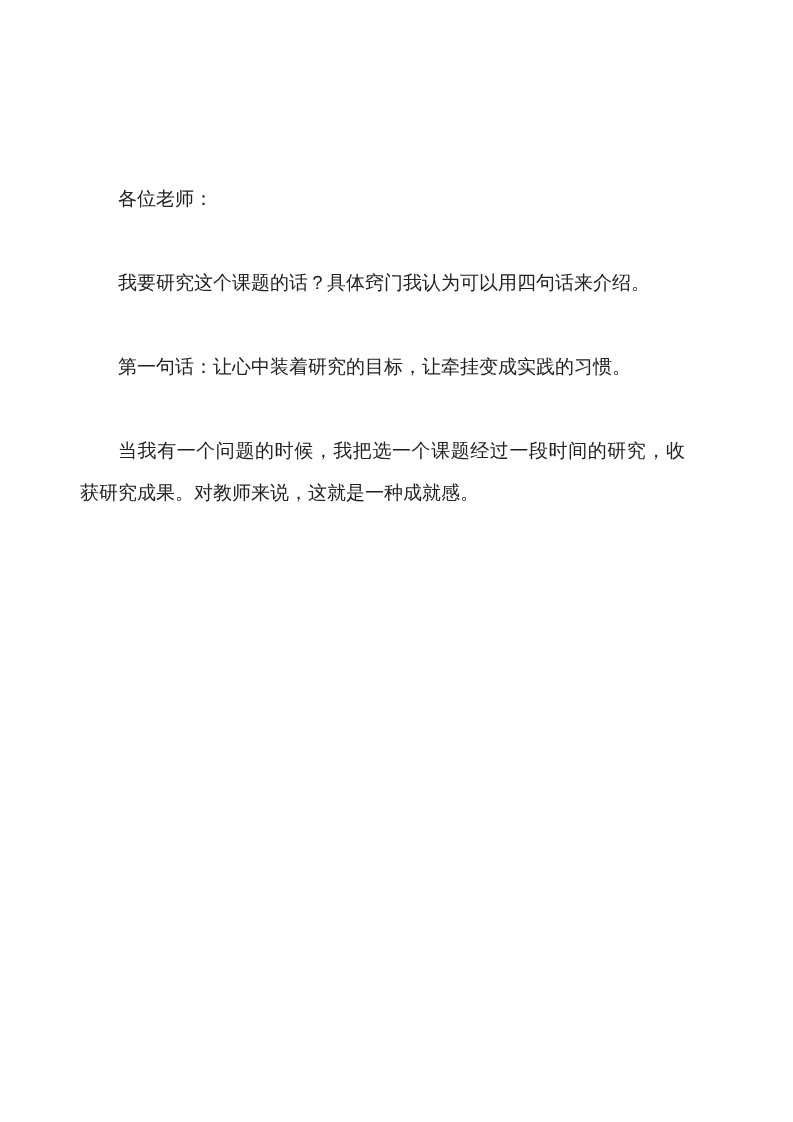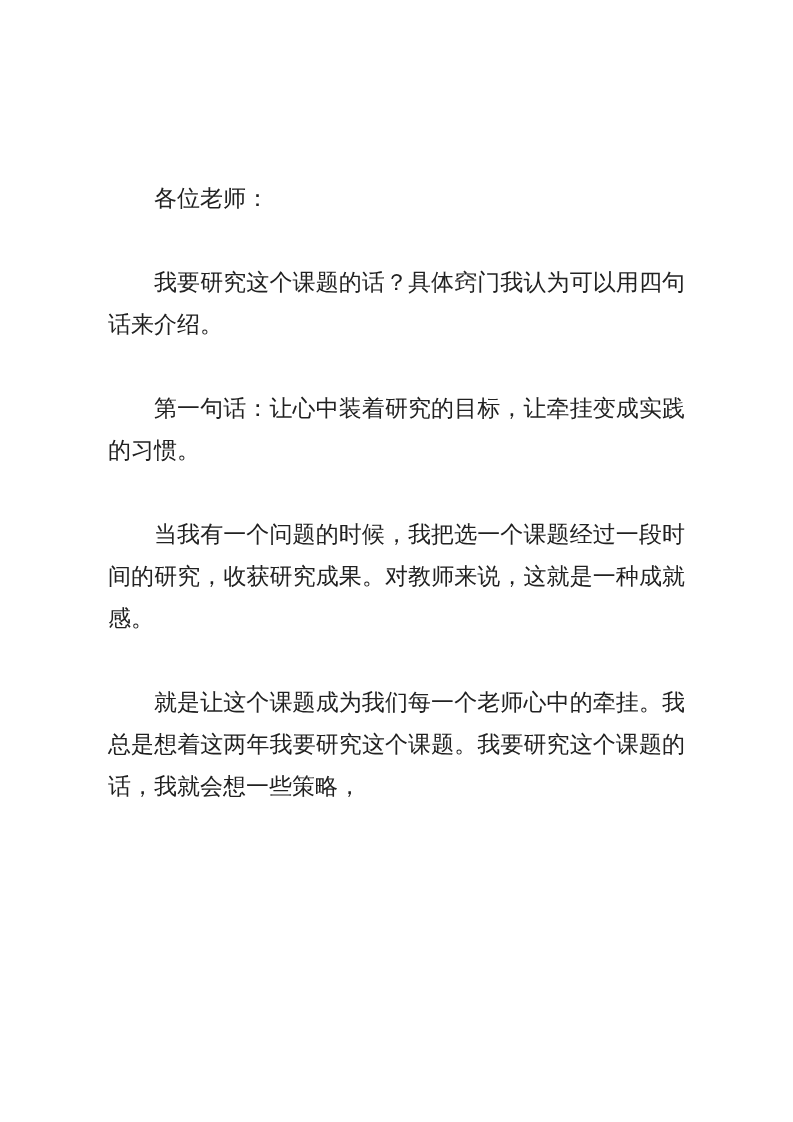--- a/index.html
+++ b/index.html
@@ -7,24 +7,24 @@
     padding: 0;
     background: #ffffff;
   }
   .page {
     position: relative;
     width: 793px;
     height: 1122px;
     box-sizing: border-box;
     margin: 0 auto;
     background: #ffffff;
-    padding: 178px 108px 0 108px;
+    padding: 178px 108px 0 80px;
     overflow: hidden;
     font-family: "Liberation Serif", "DejaVu Serif", serif;
-    font-size: 23px;
+    font-size: 19px;
     color: #212121;
   }
   .page p {
     margin: 0 0 42px 0;
     padding: 0;
     line-height: 42px;
     text-indent: 2em;
     text-align: justify;
     text-justify: inter-ideograph;
     word-break: normal;
@@ -32,14 +32,13 @@
   }
 </style>
 </head>
 <body>
 
 <div class="page" style="background: rgb(255, 255, 255); color: rgb(33, 33, 33);">
   <p>各位老师：</p>
   <p>我要研究这个课题的话？具体窍门我认为可以用四句话来介绍。</p>
   <p>第一句话：让心中装着研究的目标，让牵挂变成实践的习惯。</p>
   <p>当我有一个问题的时候，我把选一个课题经过一段时间的研究，收获研究成果。对教师来说，这就是一种成就感。</p>
-  <p>就是让这个课题成为我们每一个老师心中的牵挂。我总是想着这两年我要研究这个课题。我要研究这个课题的话，我就会想一些策略，</p>
 </div>
 
 </body></html>

